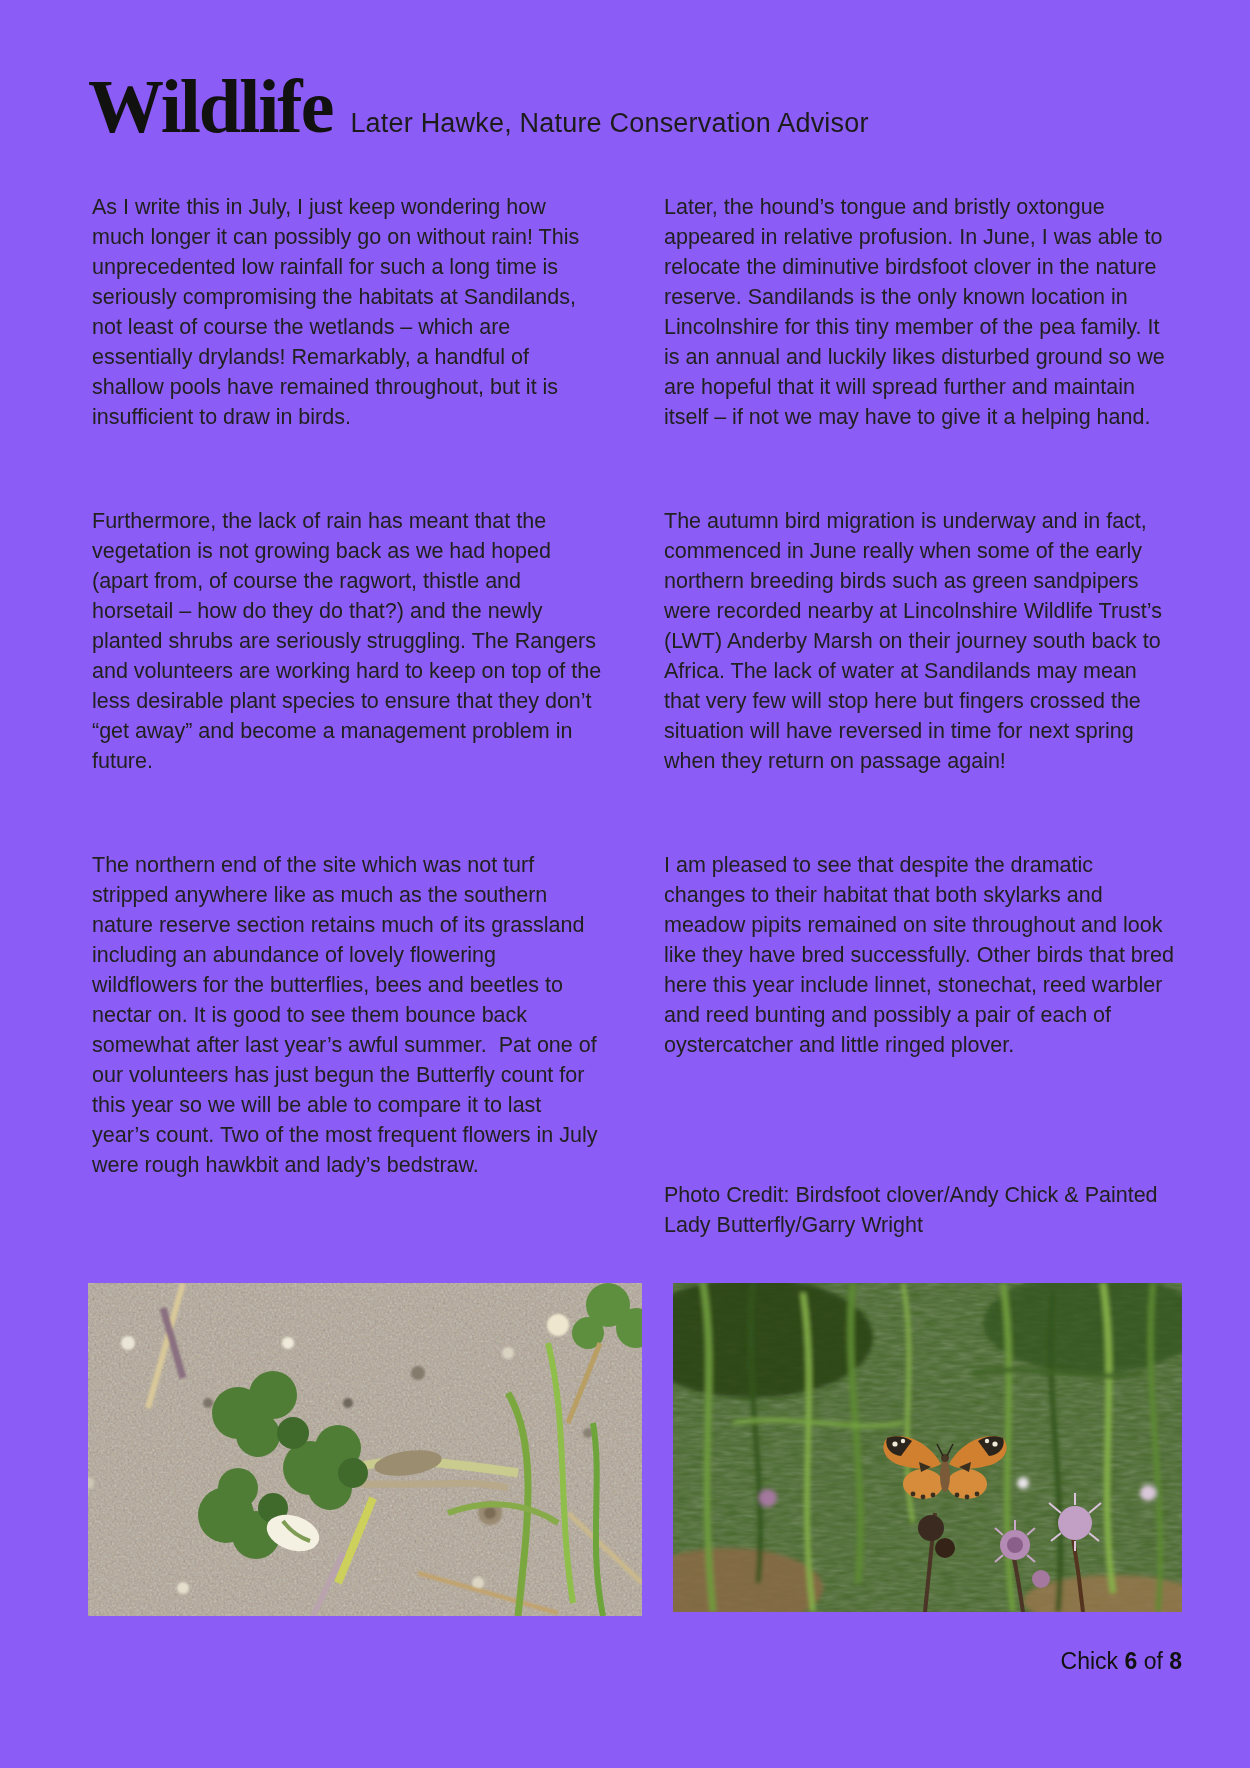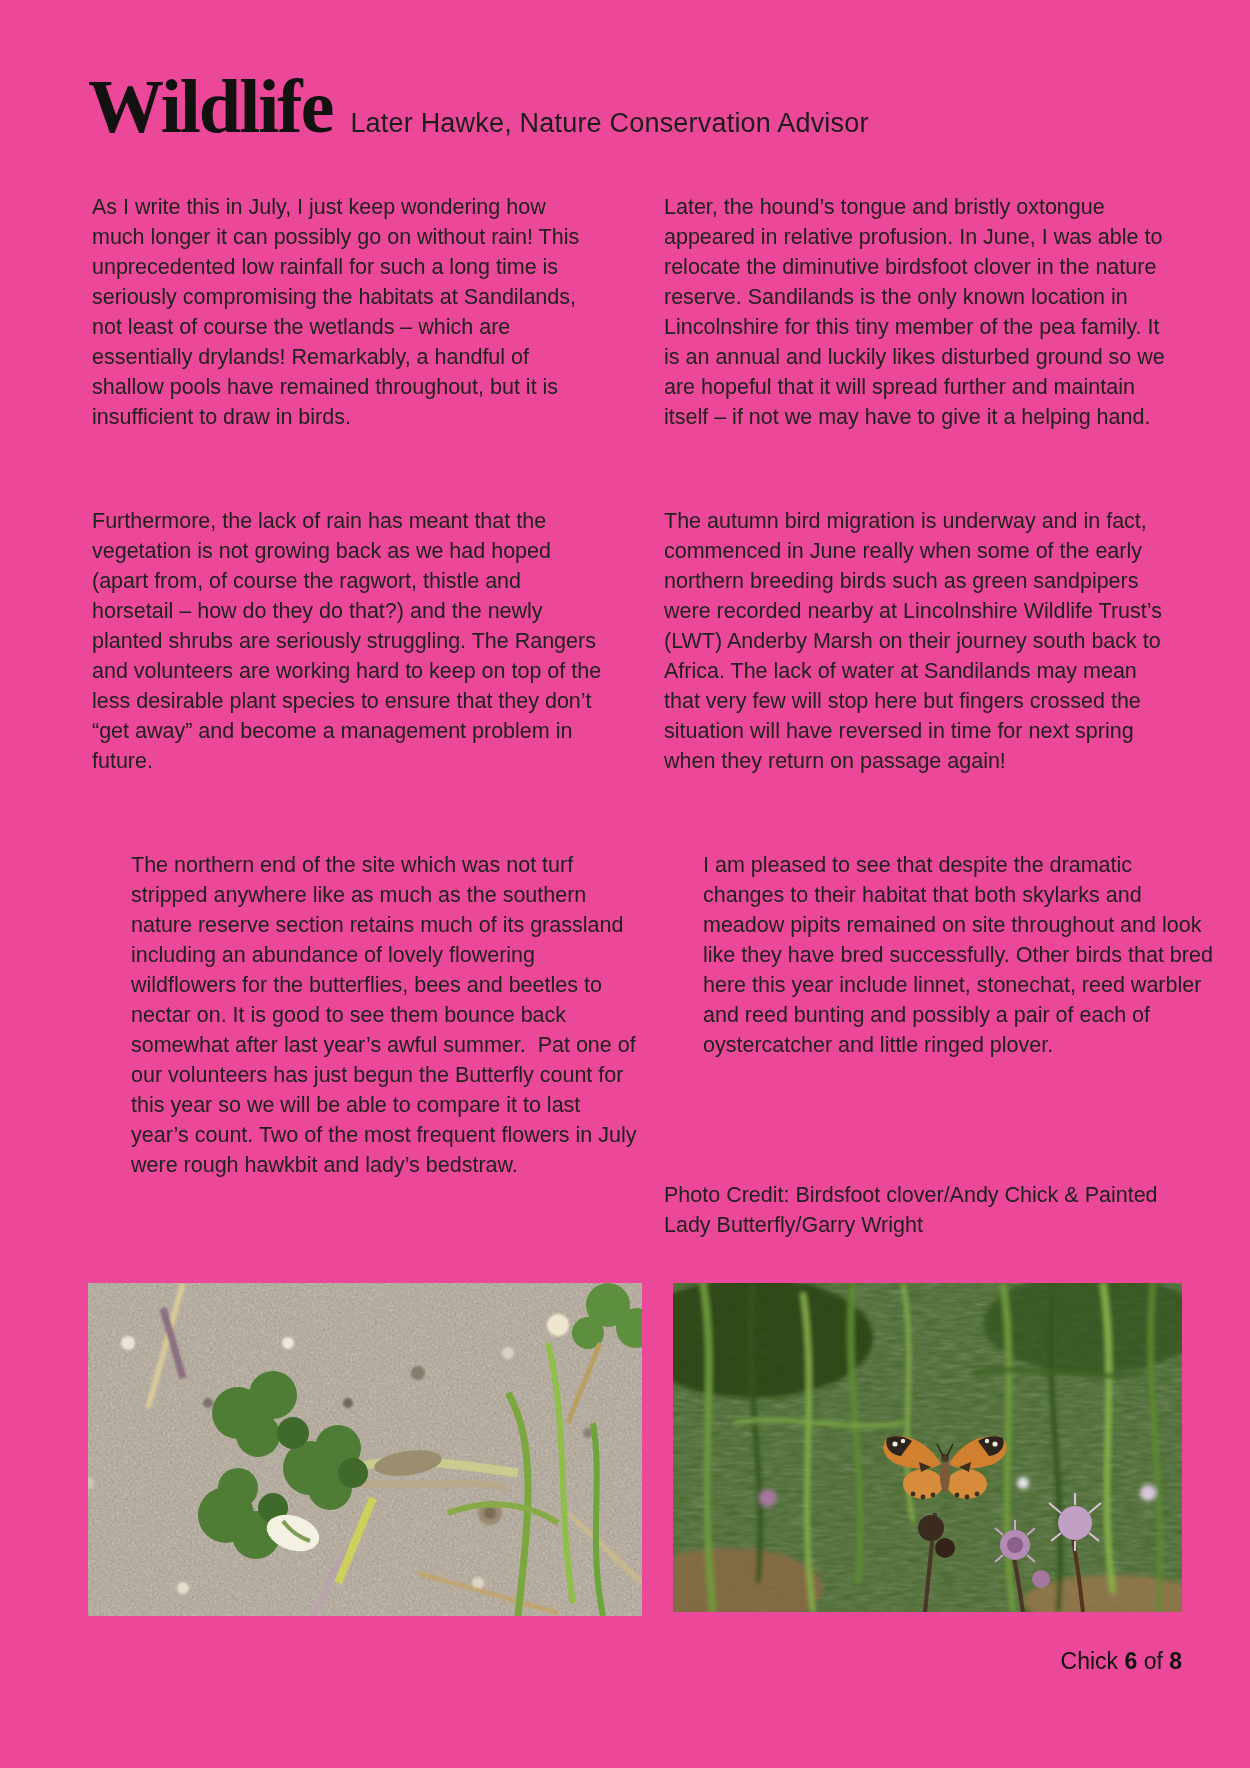--- a/index.html
+++ b/index.html
@@ -1,19 +1,19 @@
 <!DOCTYPE html>
 <html><head>
 <meta charset="utf-8">
 <style>
   html,body { margin:0; padding:0; background:#ffffff; }
   .page {
     position:relative;
     width:1250px; height:1768px;
-    background:#ec4899;
+    background:#8b5cf6;
     font-family:"Liberation Sans", sans-serif;
     color:#1f1f1e;
     overflow:hidden;
   }
   .header {
     position:absolute; left:88px; top:68px;
     display:flex; align-items:baseline; gap:18px;
     white-space:nowrap;
   }
   .title {
@@ -35,21 +35,21 @@
     font-size:21.5px;
     line-height:30px;
     white-space:pre-wrap;
     margin:0;
     color:#212120;
   }
   .col-left  { left:92px;  }
   .col-right { left:664px; }
   .p1 { top:192px; }
   .p2 { top:506px; }
-  .p3 { top:850px;margin-left:39px; }
+  .p3 { top:850px; }
   .credit { top:1180px; }
   figure.photo { position:absolute; margin:0; top:1283px; }
   .photo-left  { left:88px;  width:554px; height:333px; }
   .photo-right { left:673px; width:509px; height:329px; }
   figure.photo svg { display:block; width:100%; height:100%; }
   .footer {
     position:absolute;
     top:1648px; right:68px;
     font-size:23px;
     color:#111110;

